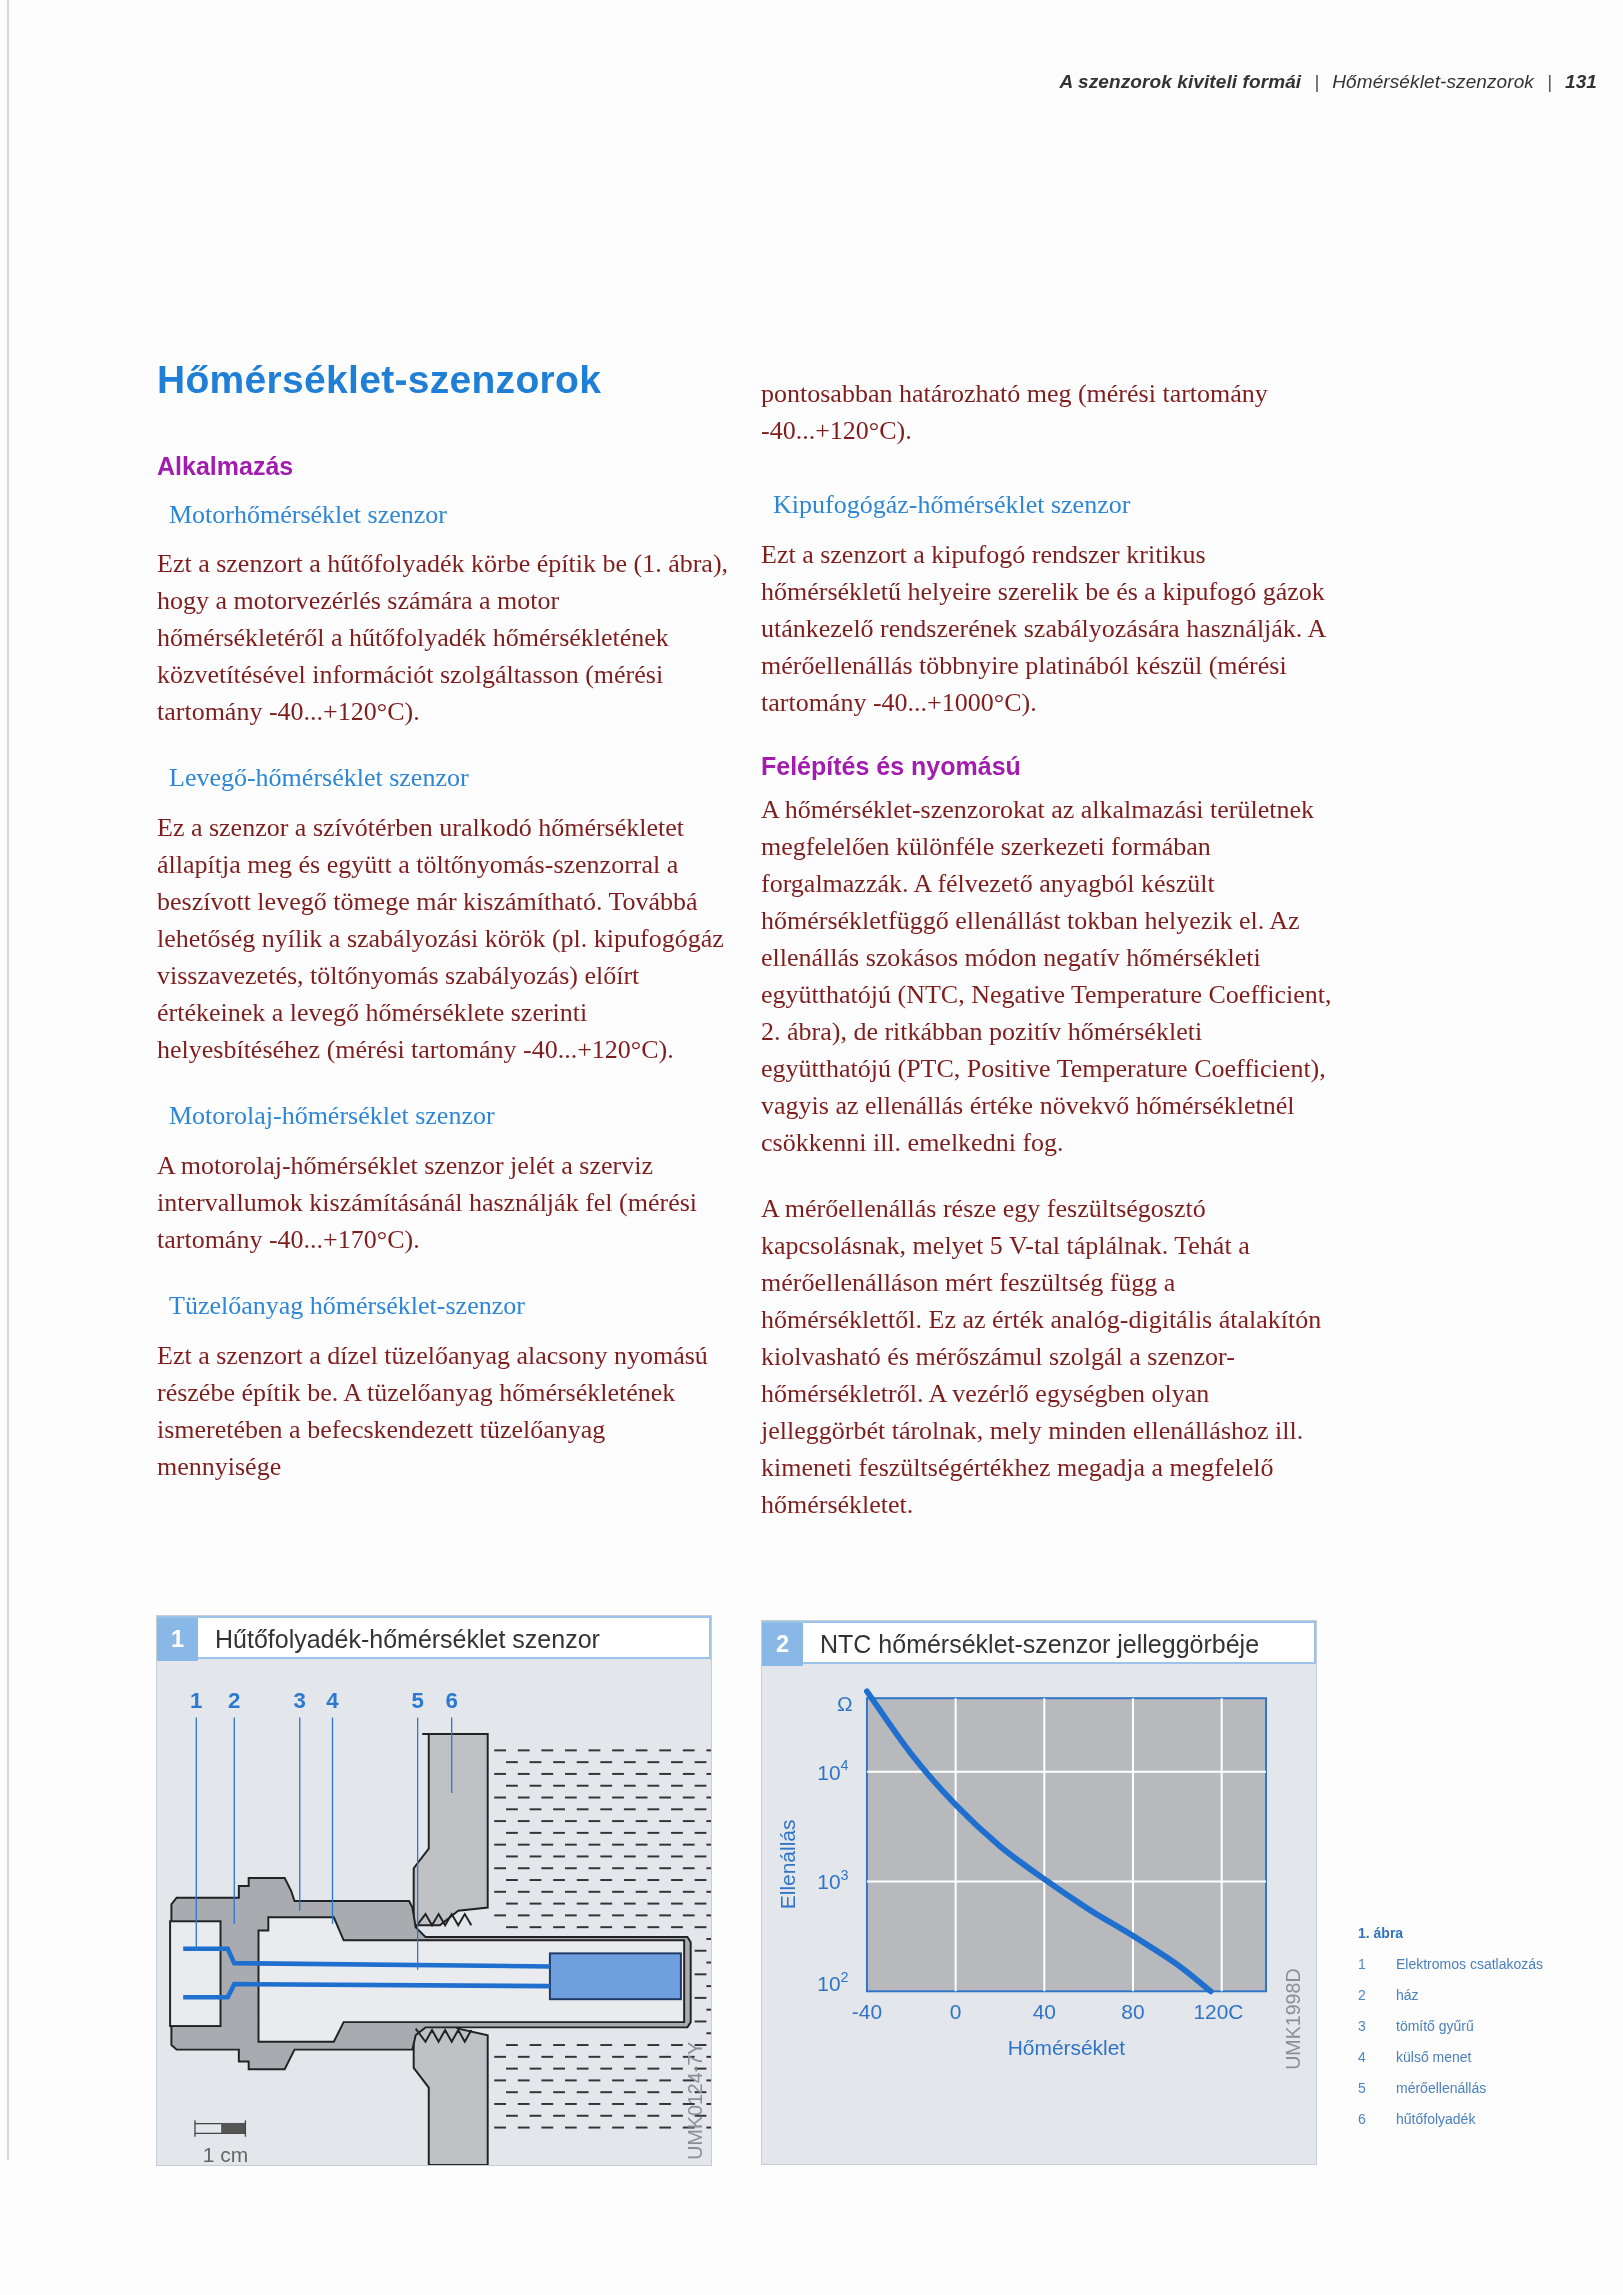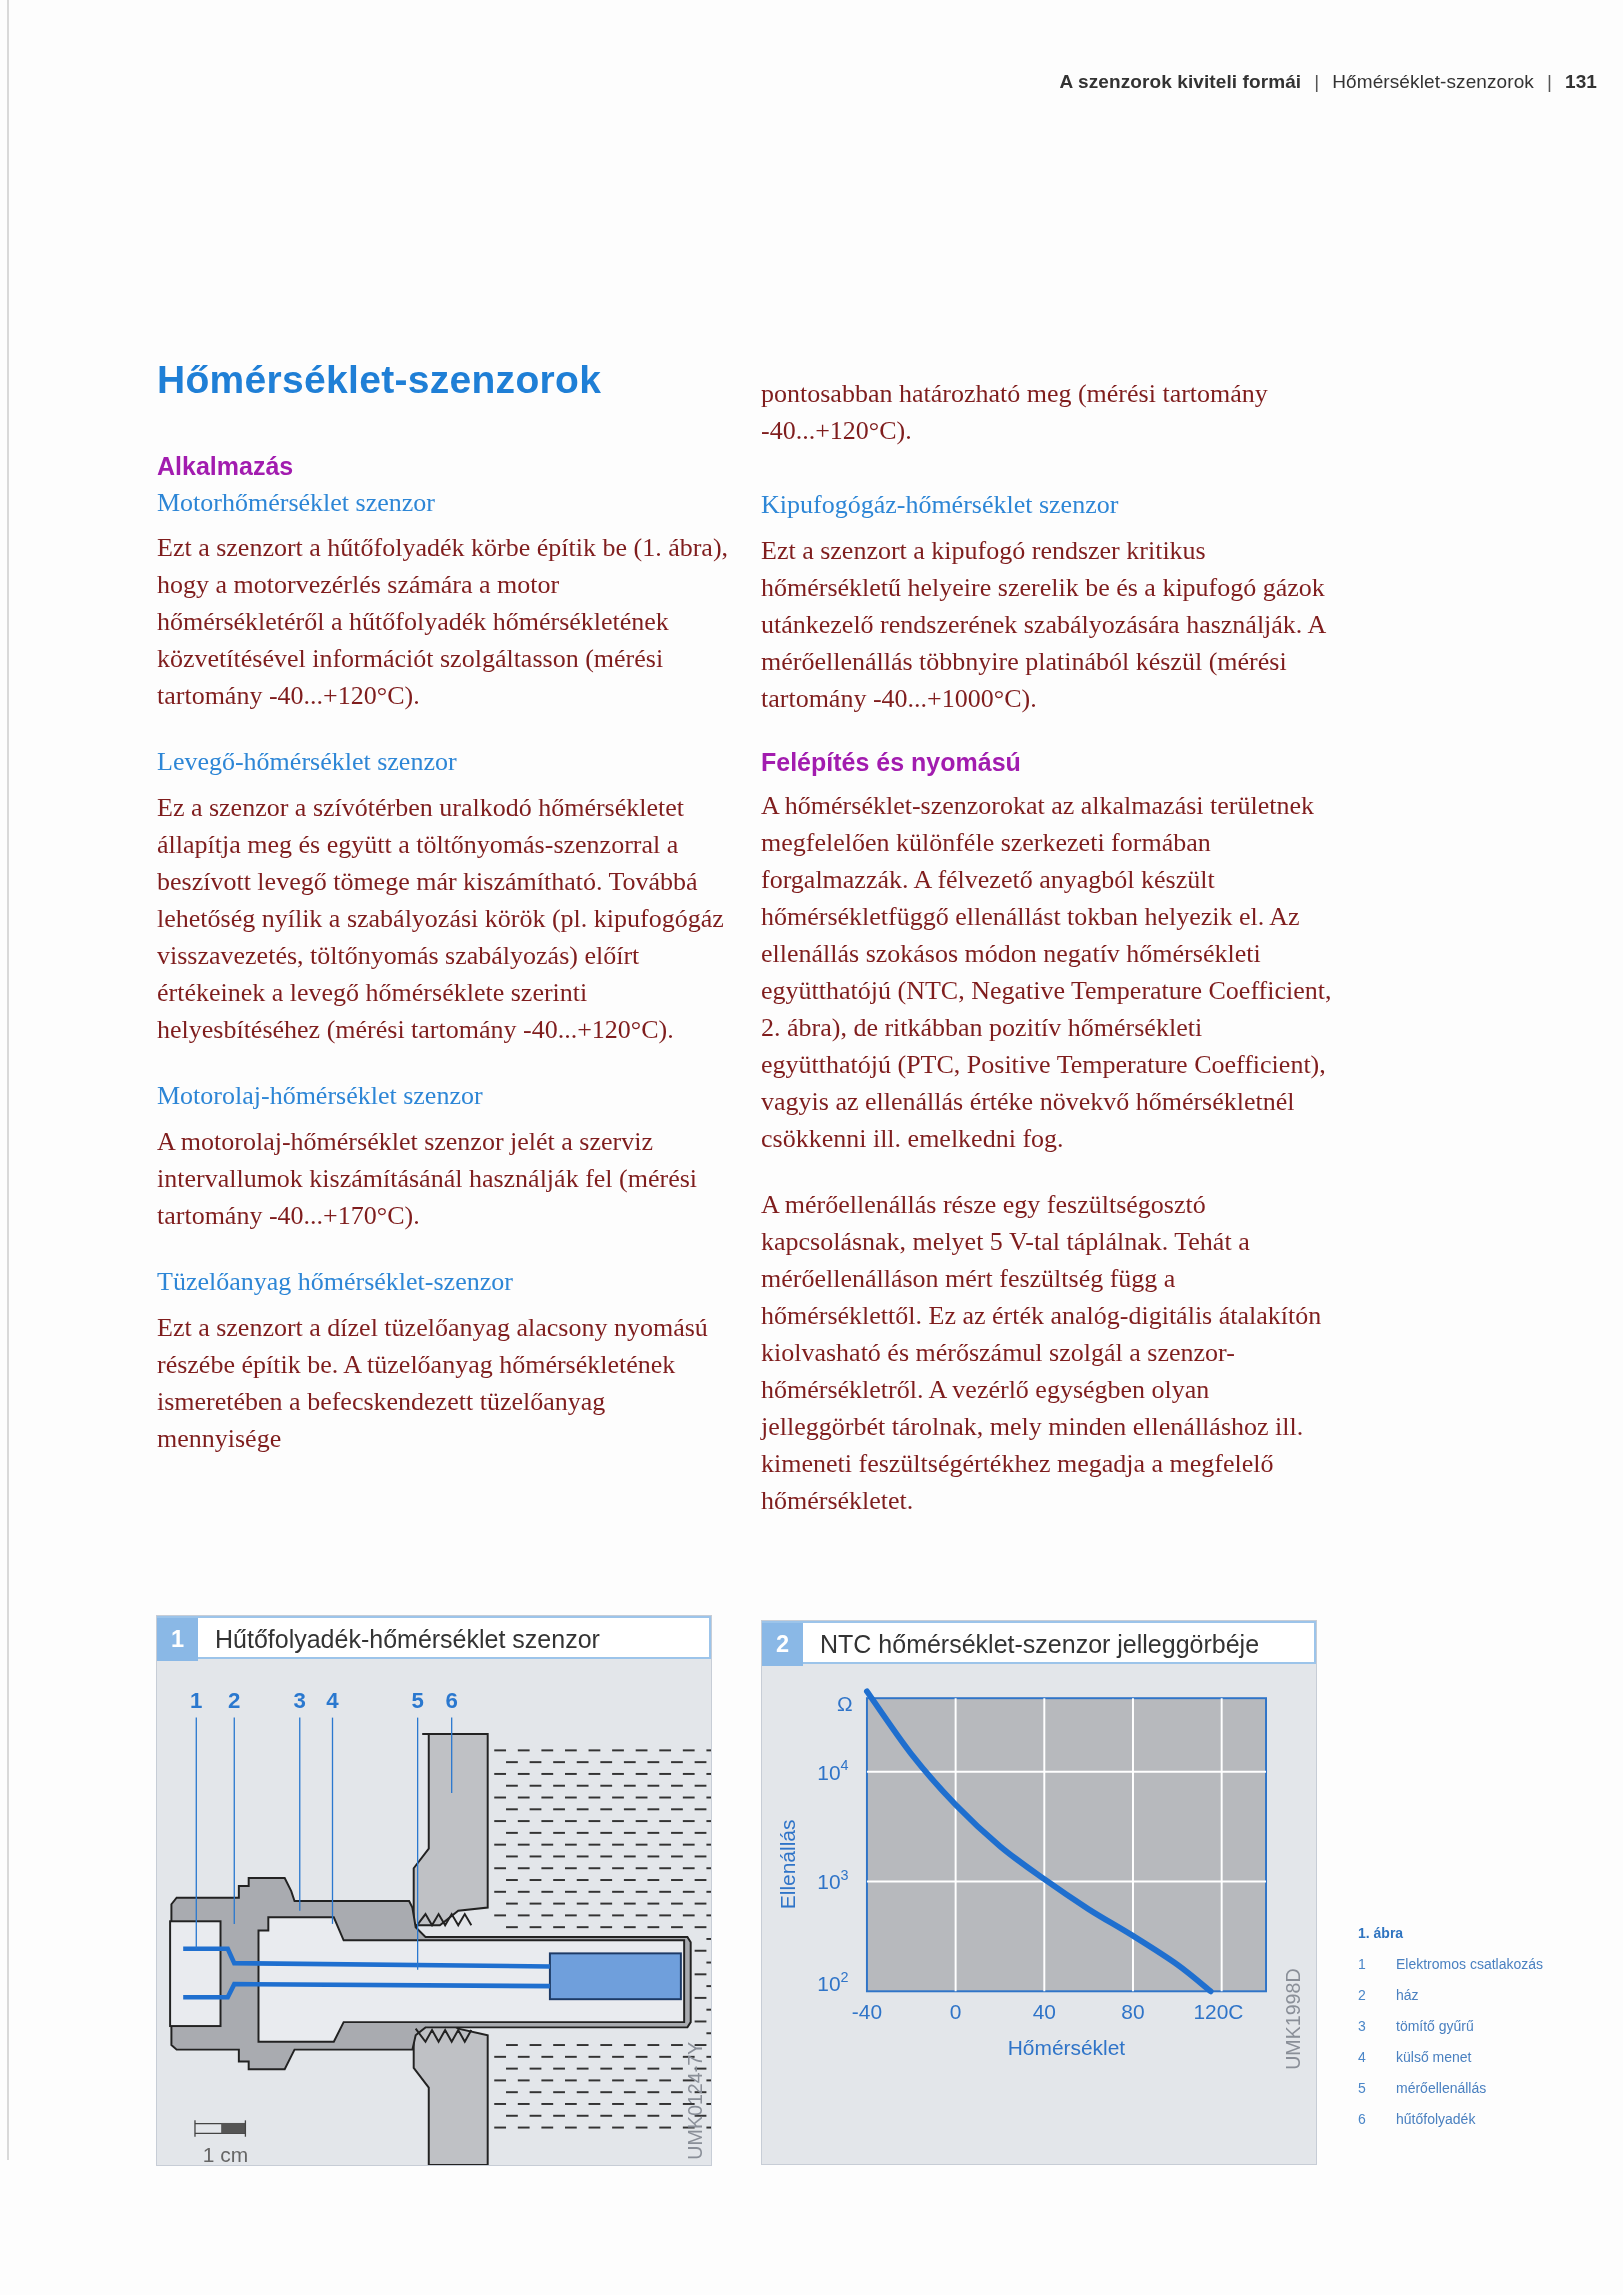--- a/index.html
+++ b/index.html
@@ -5,39 +5,39 @@
   html, body { margin: 0; padding: 0; }
   body {
     width: 1623px; height: 2295px; position: relative;
     background: #fdfdfd; overflow: hidden;
     font-family: "Liberation Serif", serif; color: #2a2a2a;
   }
   
   .running-head {
     position: absolute; top: 71px; right: 26px; width: 785px;
     text-align: right; font-family: "Liberation Sans", sans-serif;
-    font-size: 19px; color: #333; letter-spacing: 0.1px;
+    font-size: 19px; color: #333; letter-spacing: 0.1px; font-style: italic;
   }
   .running-head b { font-weight: bold; }
   .running-head .sep { display: inline-block; margin: 0 13px; color: #555; font-weight: normal; }
   
   .col { position: absolute; width: 576px; }
   .col-left { left: 157px; top: 360px; }
   .col-right { left: 761px; top: 367px; }
   .page-title {
     font-family: "Liberation Sans", sans-serif; font-weight: bold;
     font-size: 39px; color: #1f7fd6; margin: 0 0 51px 0; line-height: 1;
     letter-spacing: 0.3px;
   }
   .section-title {
     font-family: "Liberation Sans", sans-serif; font-weight: bold;
     font-size: 25px; color: #a21caf; margin: 0; line-height: 1.35;
   }
   .sub-title {
-    font-size: 26px; color: #2d86d6; margin: 0; line-height: 1.45;
+    font-size: 26px; color: #2d86d6; margin: 12px; line-height: 1.45;
     font-family: "Liberation Serif", serif; font-weight: normal;
   }
   .para {
     font-size: 26px; line-height: 37px; margin: 8px 0 29px 0; color: #7f1d1d;
     font-family: "Liberation Serif", serif;
   }
   .block { margin: 0; }
   
   .fig {
     position: absolute; background: #e3e6ea;

